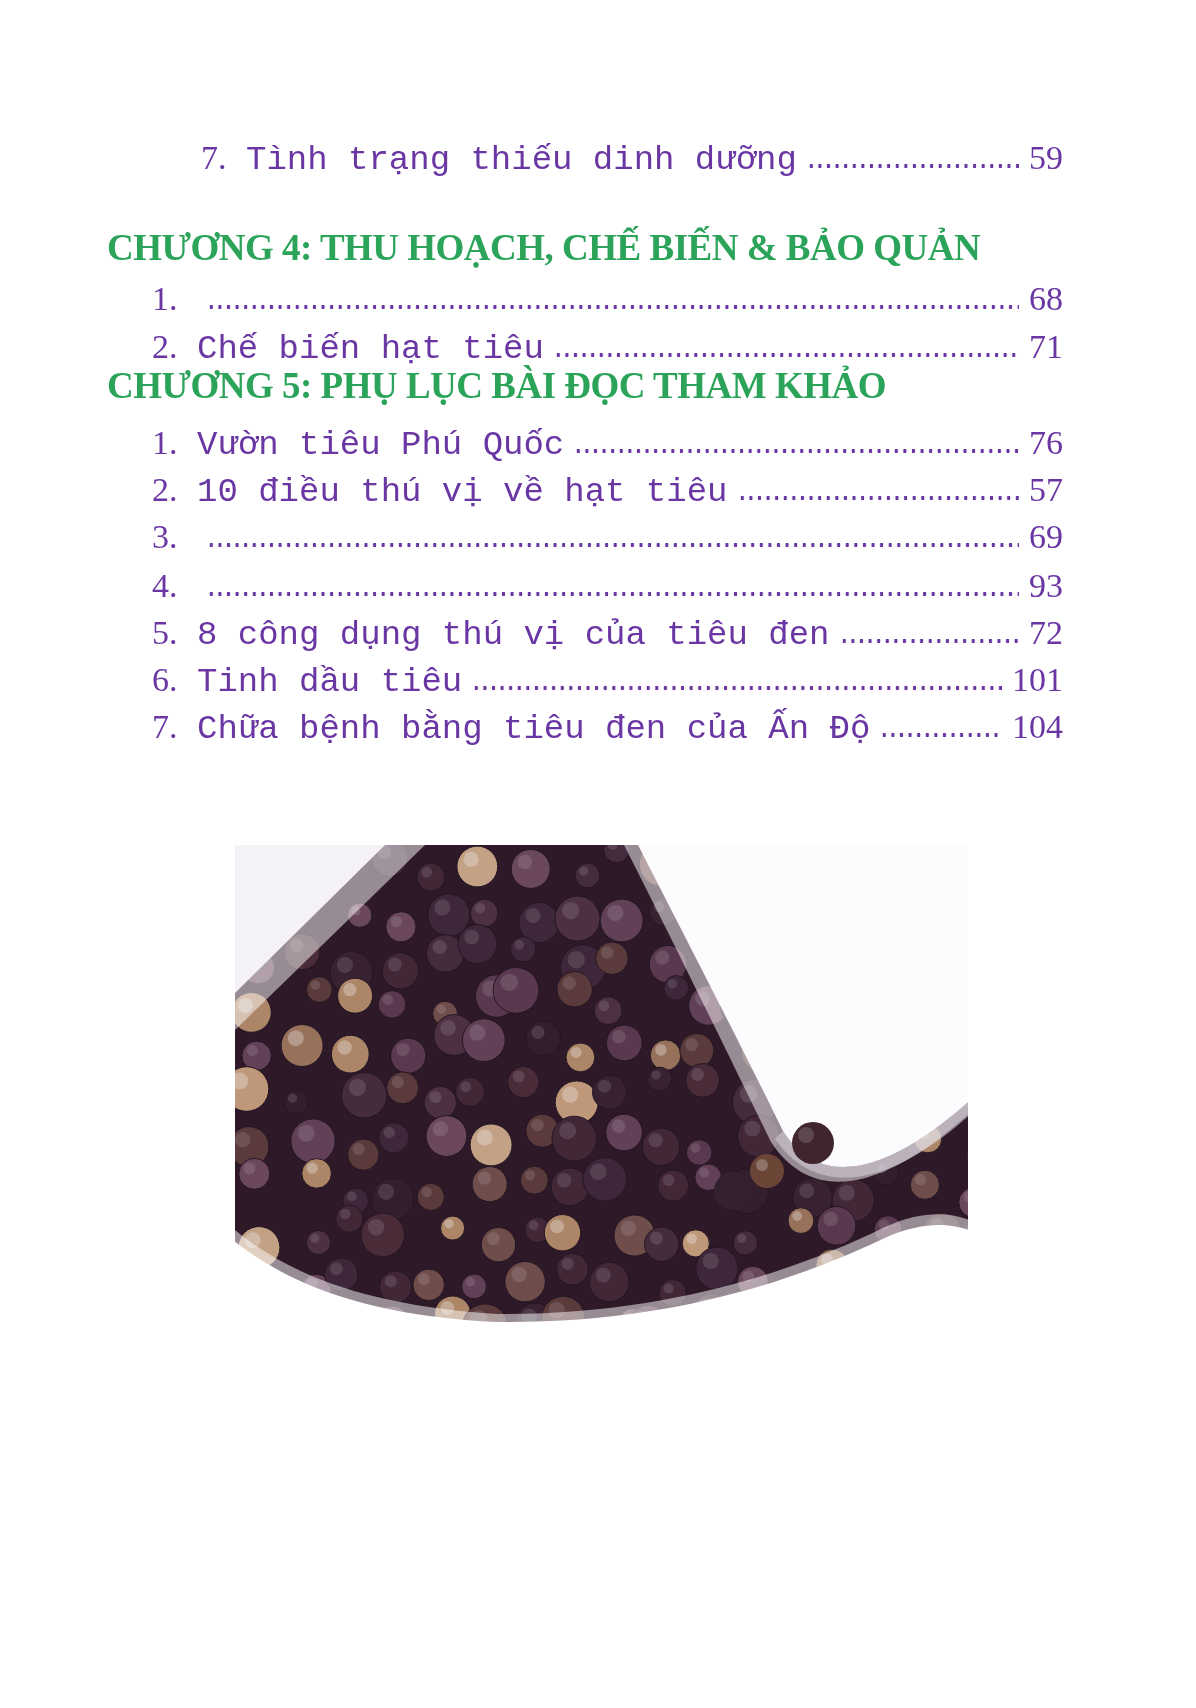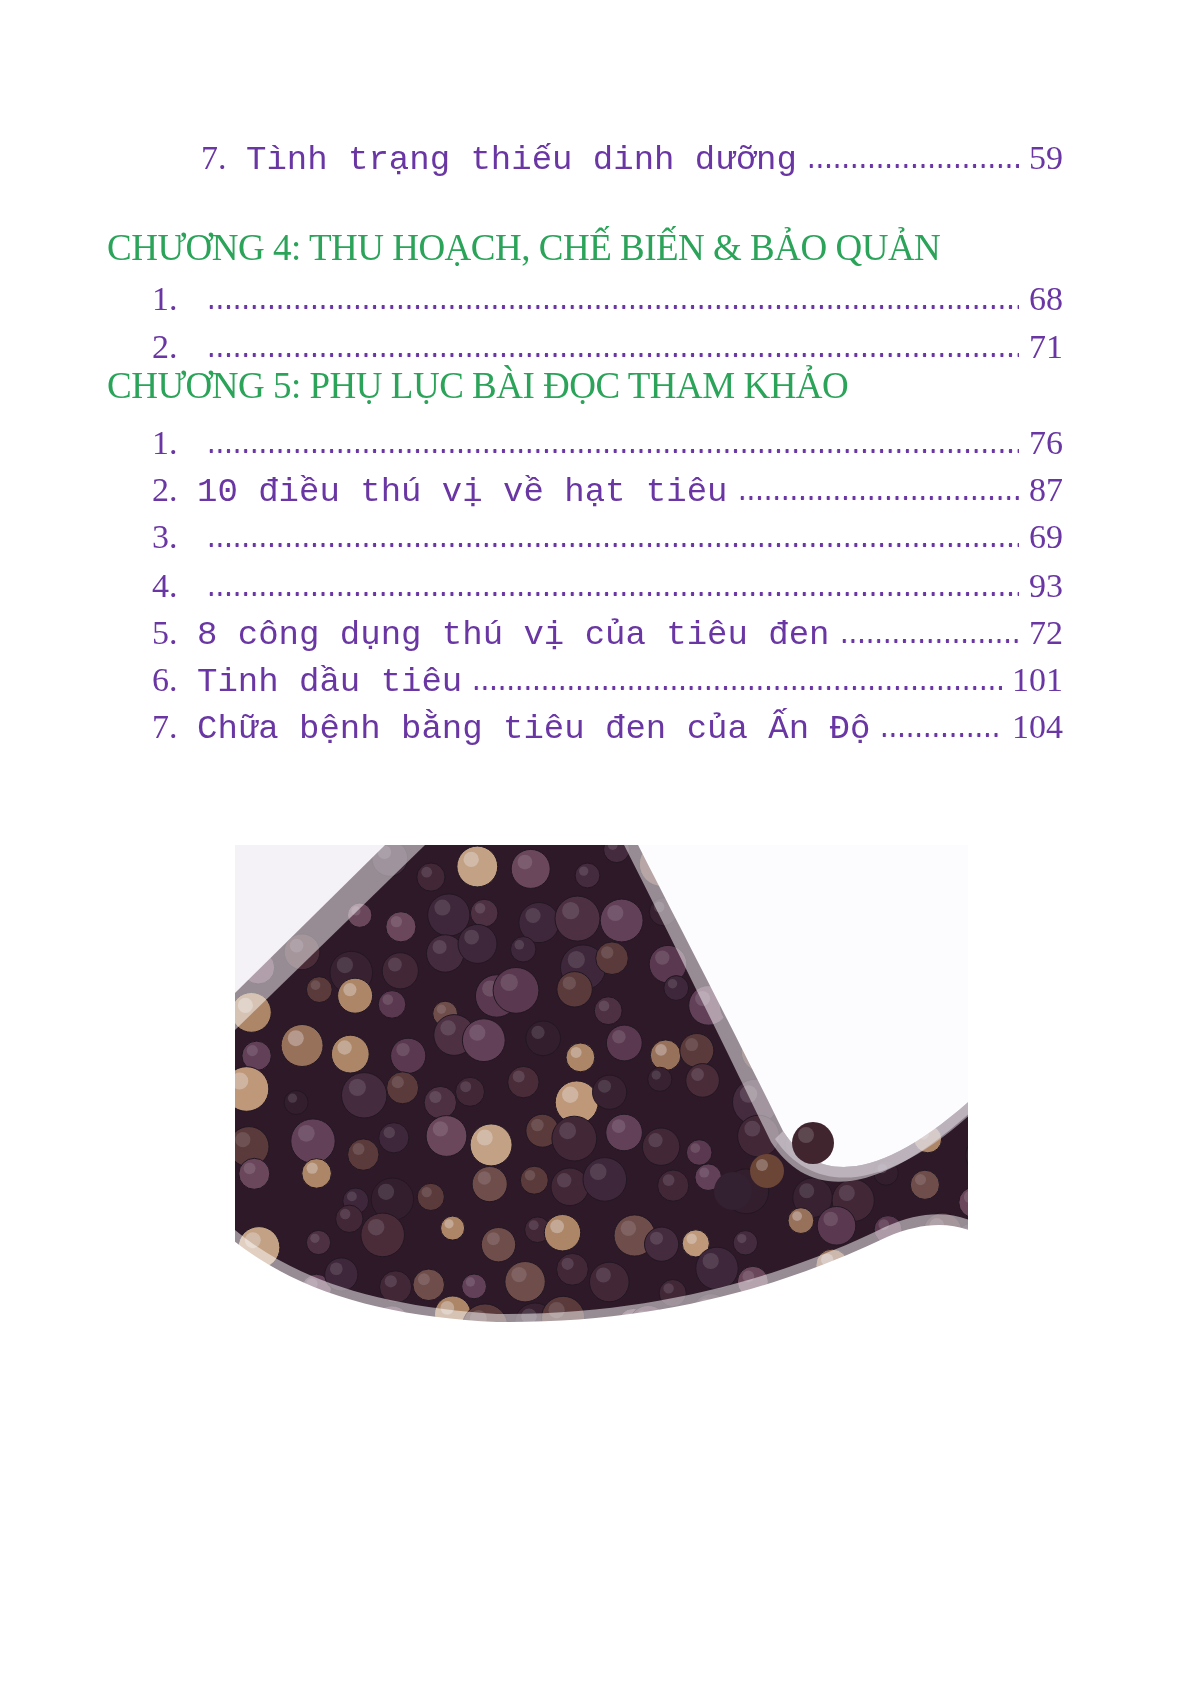--- a/index.html
+++ b/index.html
@@ -20,21 +20,21 @@
   .lbl{flex:0 0 auto;font-family:Liberation Mono, monospace;}
   .dots{
     flex:1 1 auto;height:6px;align-self:baseline;
     background-image:radial-gradient(circle,#6936A3 1.8px,rgba(0,0,0,0) 2px);
     background-size:8.6px 6px;background-repeat:repeat-x;background-position:left bottom;
     margin:0 10px 0 10px;
   }
   .pg{flex:0 0 auto;text-align:center;}
   .heading{
     position:absolute;left:107px;width:1000px;
-    font-size:37px;line-height:44px;font-weight:normal;color:#2BA45A;
+    font-size:37px;line-height:44px;font-weight:bold;color:#2BA45A;
     letter-spacing:-0.5px;white-space:nowrap;
   }
   .photo{
     position:absolute;left:235px;top:845px;width:733px;height:480px;
   }
   .photo svg{display:block;}
 </style>
 </head>
 <body>
 
@@ -49,36 +49,38 @@
 
   <div class="heading" style="top:226px">CHƯƠNG 4: THU HOẠCH, CHẾ BIẾN &amp; BẢO QUẢN</div>
 
   <div class="row lvl1" style="top:279px">
     <span class="num">1.</span>
     <span class="dots"></span>
     <span class="pg">68</span>
   </div>
   <div class="row lvl1" style="top:327px">
     <span class="num">2.</span>
+    <span class="lbl">Chế biến hạt tiêu</span>
     <span class="dots"></span>
     <span class="pg">71</span>
   </div>
 
   <div class="heading" style="top:364px">CHƯƠNG 5: PHỤ LỤC BÀI ĐỌC THAM KHẢO</div>
 
   <div class="row lvl1" style="top:423px">
     <span class="num">1.</span>
+    <span class="lbl">Vườn tiêu Phú Quốc</span>
     <span class="dots"></span>
     <span class="pg">76</span>
   </div>
   <div class="row lvl1" style="top:470px">
     <span class="num">2.</span>
     <span class="lbl">10 điều thú vị về hạt tiêu</span>
     <span class="dots"></span>
-    <span class="pg">87</span>
+    <span class="pg">57</span>
   </div>
   <div class="row lvl1" style="top:517px">
     <span class="num">3.</span>
     <span class="dots"></span>
     <span class="pg">69</span>
   </div>
   <div class="row lvl1" style="top:566px">
     <span class="num">4.</span>
     <span class="dots"></span>
     <span class="pg">93</span>

